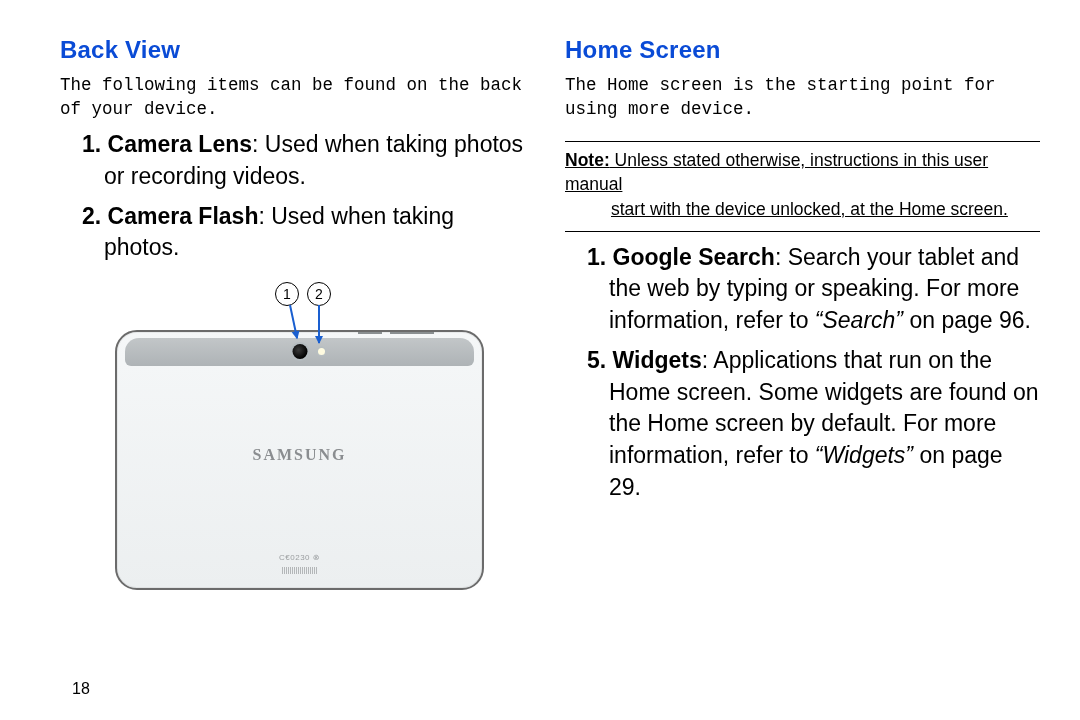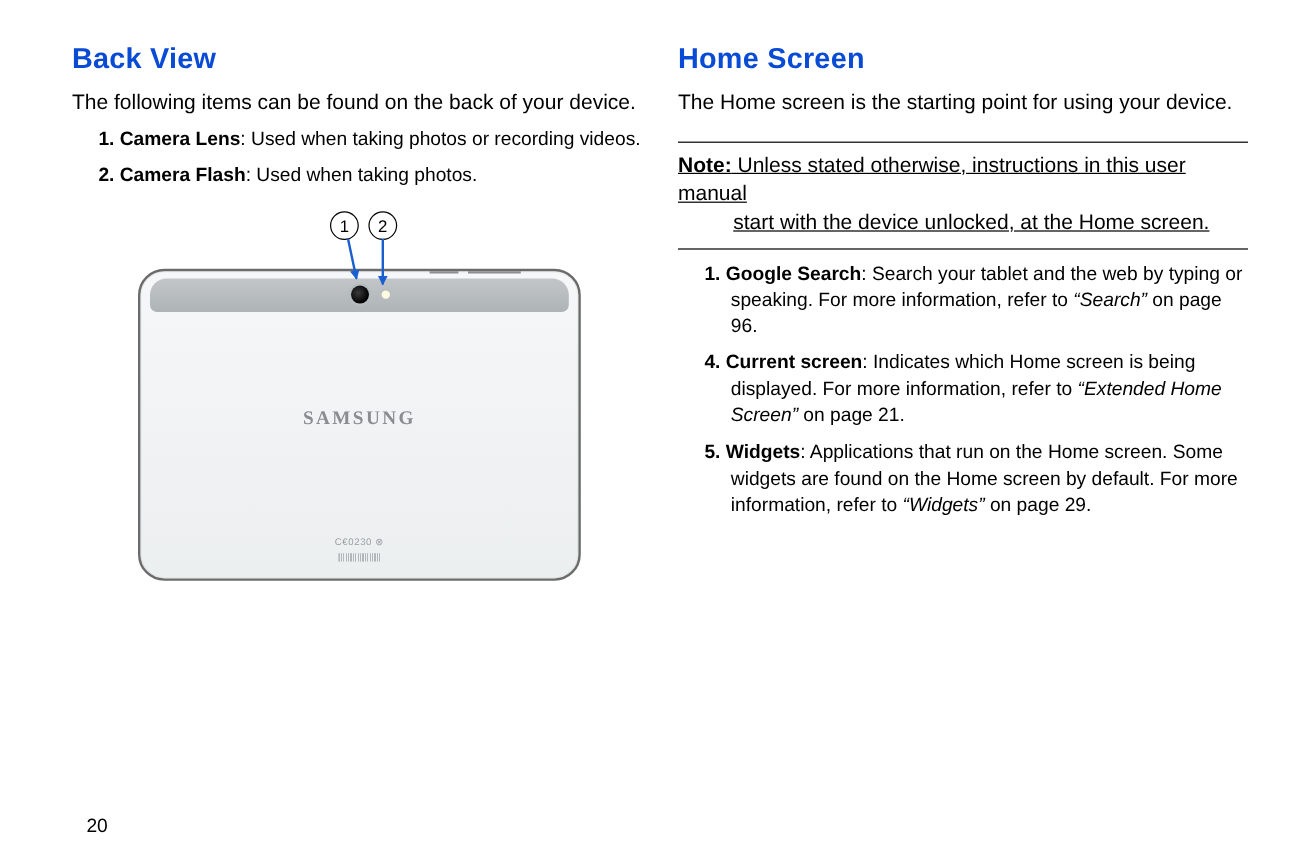--- a/index.html
+++ b/index.html
@@ -31,28 +31,29 @@
     font-size: 24px;
     font-weight: 800;
     margin: 6px 0 10px 0;
     font-family: Arial, Helvetica, sans-serif;
     letter-spacing: 0.2px;
   }
   p.intro {
     font-size: 17.5px;
     margin: 0 0 8px 0;
     line-height: 1.35;
+    font-family: Liberation Mono, monospace;
   }
   ol.num {
     list-style: none;
     padding: 0 0 0 22px;
     margin: 0;
   }
   ol.num > li {
-    font-size: 16px;
+    font-size: 23px;
     line-height: 1.38;
     margin: 0 0 8px 0;
     text-indent: -22px;
     padding-left: 22px;
   }
   ol.num > li .num-label {
     font-weight: 700;
   }
   ol.num > li .term {
     font-weight: 700;
@@ -241,40 +242,35 @@
         <div class="cam-flash"></div>
         <div class="brand">SAMSUNG</div>
         <div class="cert">C€0230 ⊗</div>
         <div class="barcode"></div>
       </div>
     </div>
   </div>
 
   <div class="col">
     <h2 class="section">Home Screen</h2>
-    <p class="intro">The Home screen is the starting point for using your device.</p>
+    <p class="intro">The Home screen is the starting point for using more device.</p>
 
     <div class="note-block">
       <span class="note-label">Note:</span><span class="note-body"> Unless stated otherwise, instructions in this user manual</span>
       <span class="note-cont">start with the device unlocked, at the Home screen.</span>
     </div>
 
     <ol class="num">
       <li>
         <span class="num-label">1.</span>
         <span> </span>
         <span class="term">Google Search</span><span>: Search your tablet and the web by typing or speaking. For more information, refer to </span><span class="ital">“Search”</span><span>  on page 96.</span>
       </li>
       <li>
-        <span class="num-label">4.</span>
-        <span> </span>
-        <span class="term">Current screen</span><span>: Indicates which Home screen is being displayed. For more information, refer to </span><span class="ital">“Extended Home Screen”</span><span>  on page 21.</span>
-      </li>
-      <li>
         <span class="num-label">5.</span>
         <span> </span>
         <span class="term">Widgets</span><span>: Applications that run on the Home screen. Some widgets are found on the Home screen by default. For more information, refer to </span><span class="ital">“Widgets”</span><span>  on page 29.</span>
       </li>
     </ol>
   </div>
 
-  <div class="page-num">20</div>
+  <div class="page-num">18</div>
 </div>
 
 </body></html>

